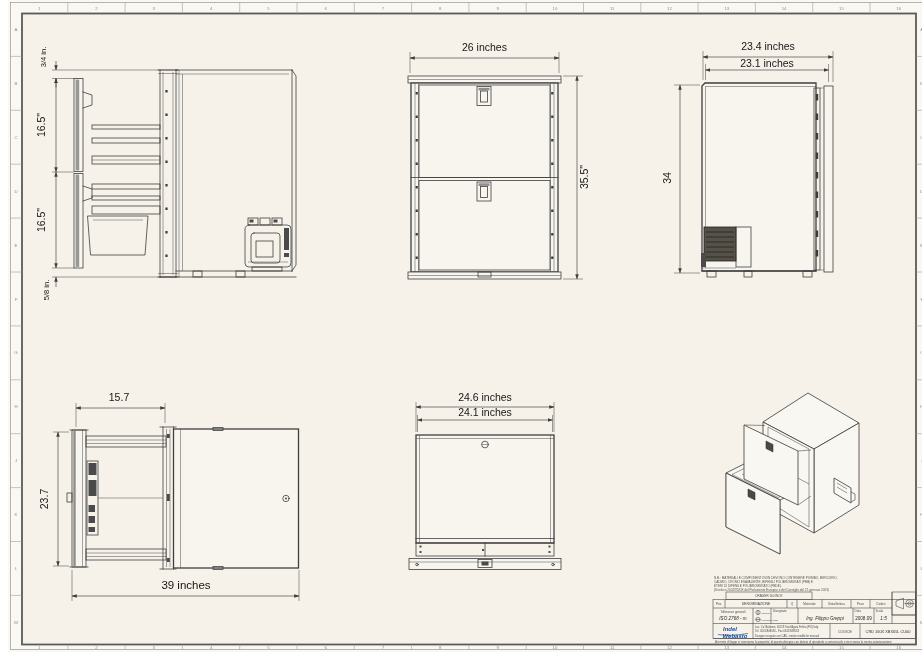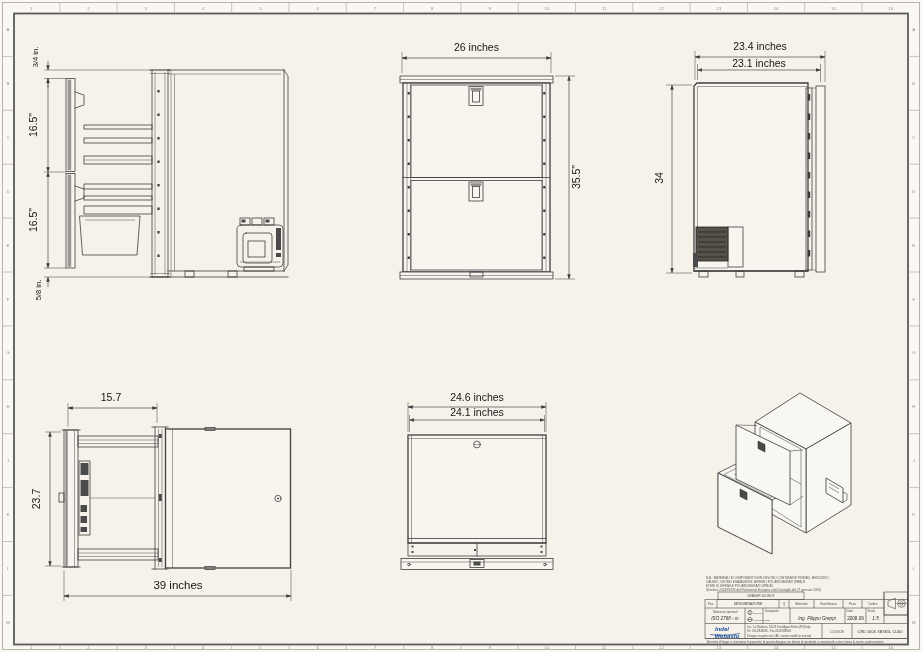--- a/index.html
+++ b/index.html
@@ -1,16 +1,16 @@
 <!DOCTYPE html>
 <html><head>
 <meta charset="utf-8">
 <style>
   html,body{margin:0;padding:0;background:#ffffff;}
-  .page{width:906px;height:652px;position:relative;}
+  .page{width:906px;height:652px;position:relative;padding-left:8px;}
   svg{display:block;}
   text{font-family:"Liberation Sans","DejaVu Sans",sans-serif;}
   .ln{fill:none;stroke:#3f3f3f;stroke-width:.8;stroke-linecap:square;}
   .thk{fill:none;stroke:#3f3f3f;stroke-width:1.3;stroke-linecap:square;}
   .thin{fill:none;stroke:#4a4a4a;stroke-width:.5;}
   .dim{fill:none;stroke:#3f3f3f;stroke-width:.65;}
   .ext{fill:none;stroke:#3f3f3f;stroke-width:.5;}
   .dimtxt{font-size:10.5px;fill:#161616;text-anchor:middle;}
   .dimtxt-lg{font-size:11.5px;}
   .dimtxt-s{font-size:7.6px;}

